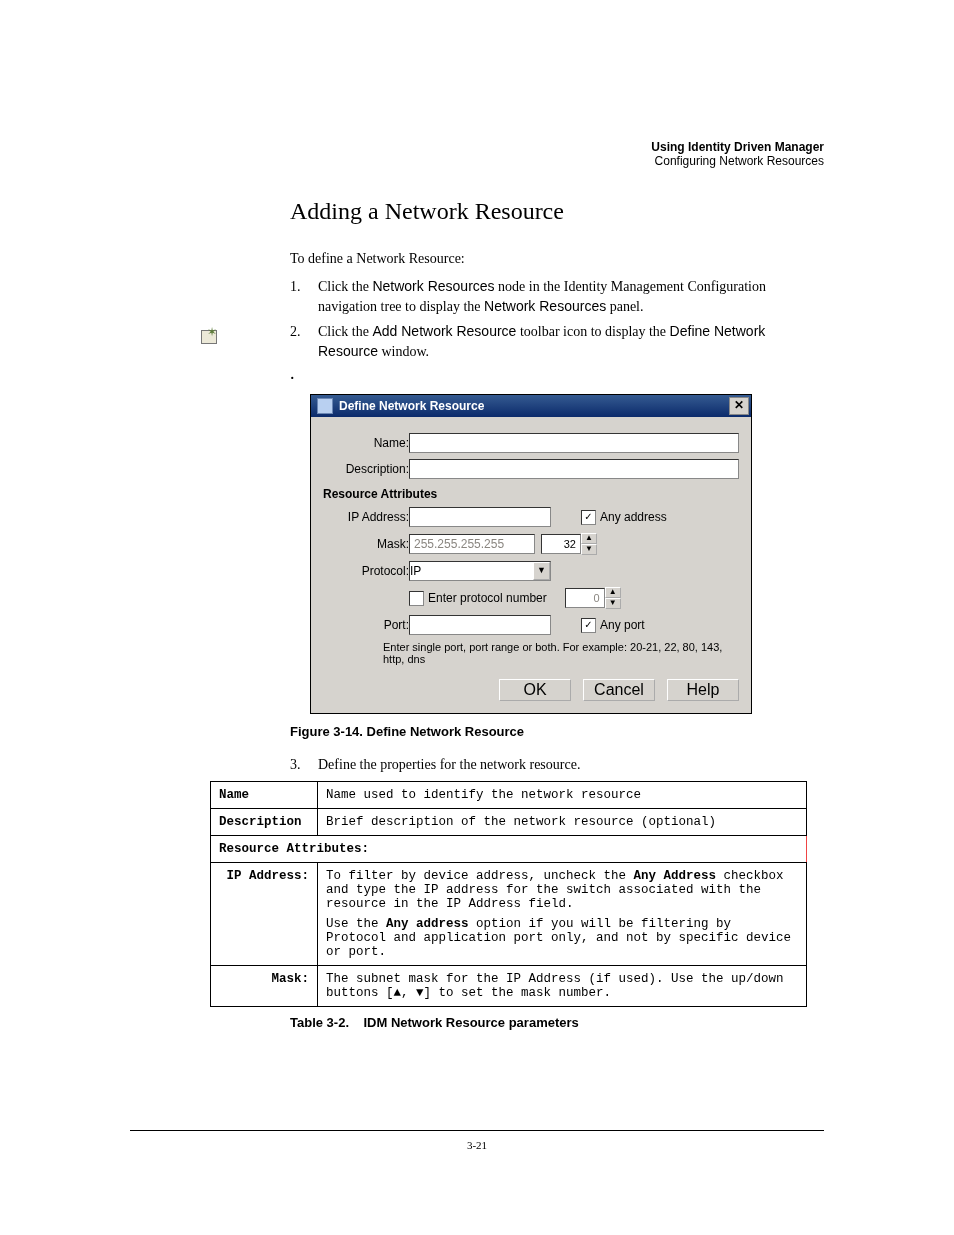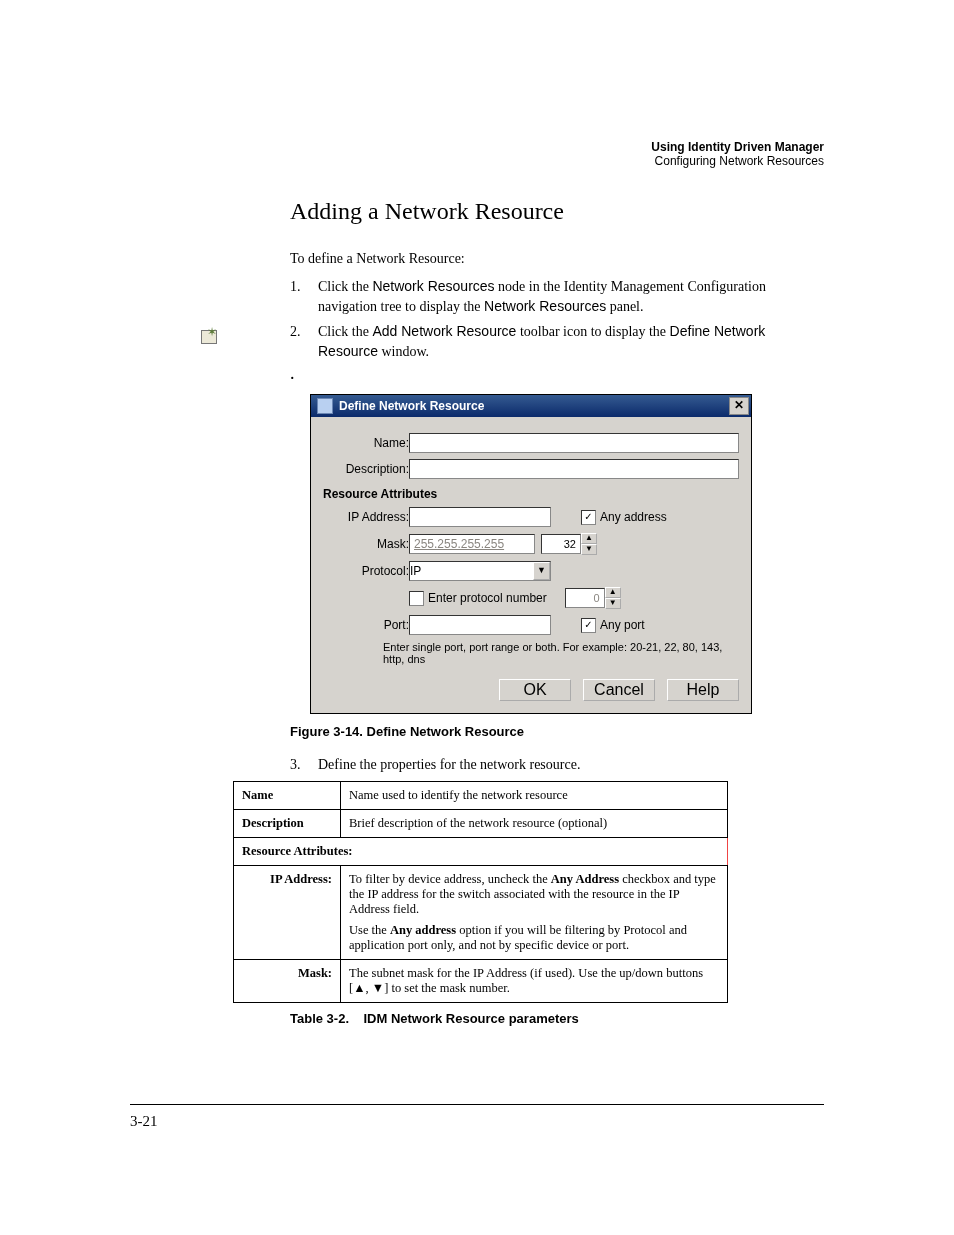--- a/index.html
+++ b/index.html
@@ -76,53 +76,53 @@
 .row { display:flex; align-items:center; margin: 6px 0; }
 .lbl { width: 86px; text-align: right; padding-right: 0; }
 .txt-input {
   flex: 1;
   height: 18px;
   background: #fff;
   border: 1px inset #888;
 }
 .txt-input.short { flex: 0 0 140px; }
 .txt-input.med { flex: 0 0 120px; }
-.txt-input.dis { color:#8a8680;text-decoration:underline; }
+.txt-input.dis { color:#8a8680; }
 .section-h { font-weight: bold; margin: 8px 0 4px 0; }
 .cb { width:13px; height:13px; border:1px inset #888; background:#fff; display:inline-flex; align-items:center; justify-content:center; margin-right:4px; font-size:10px; line-height:10px; font-family:Arial; }
 .spin {
   display:flex; align-items:center;
 }
 .spin-val { width:34px; height:18px; border:1px inset #888; background:#fff; text-align:right; padding-right:4px; line-height:18px; font-size:11px; }
 .spin-val.dis { background:#fff; color:#8a8680; }
 .spin-btns { display:flex; flex-direction:column; }
 .spin-btn { width:14px; height:9px; background:#d6d3ce; border:1px outset #fff; font-size:8px; line-height:7px; text-align:center; }
 .dd {
   width: 140px; height:18px; border:1px inset #888; background:#fff;
   display:flex; align-items:center; justify-content:space-between; 
 }
 .dd-btn { width:15px; height:16px; background:#d6d3ce; border:1px outset #fff; text-align:center; font-size:9px; line-height:14px; }
 .help-text { margin-left: 60px; margin-top:4px; font-size: 11px; color:#000; }
 .btnrow { display:flex; justify-content:flex-end; gap:12px; margin-top:14px; }
 .win-btn { width:72px; height:22px; background:#d6d3ce; border:1px outset #fff; font-size:16px; }
 .caption { font-family: Liberation Sans, sans-serif; font-weight:bold; font-size:13px; margin:8px 0 16px 0; padding-left:160px; }
 .tbl {
-  margin-left: 103px;
-  width: 495px;
+  margin-left: 80px;
+  width: 597px;
   border-collapse: collapse;
-  font-family: Liberation Serif, serif;
+  font-family: Liberation Mono, monospace;
   font-size: 12.5px;
 }
 .tbl td { border:1px solid #000; padding: 6px 8px; vertical-align:top; }
 .tbl .th { font-weight:bold; width:90px; }
 .tbl .span2 td { border-left:1px solid #000; border-right:1px solid #ef4444; }
 .tbl .indent-th { font-weight:bold; text-align:right; }
 .tbl-caption { font-family:Arial,Helvetica,sans-serif; font-weight:bold; font-size:13px; padding-left:160px; margin-top:8px; }
 .footer {
-  border-top:1px solid #000; margin: 18px 130px 0 130px; text-align:left; padding-top:8px; font-size:15px;
+  border-top:1px solid #000; margin: 40px 130px 0 130px; text-align:center; padding-top:8px; font-size:11px;
 }
 .marg-icon {
   width: 22px; height: 20px; position: relative;
 }
 .marg-icon::before {
   content:""; position:absolute; top:4px; left:2px; width:14px; height:12px;
   background:#ece9d8; border:1px solid #777;
 }
 .marg-icon::after {
   content:"✶"; position:absolute; top:-2px; left:8px; font-size:12px; color:#5d7b3a;

